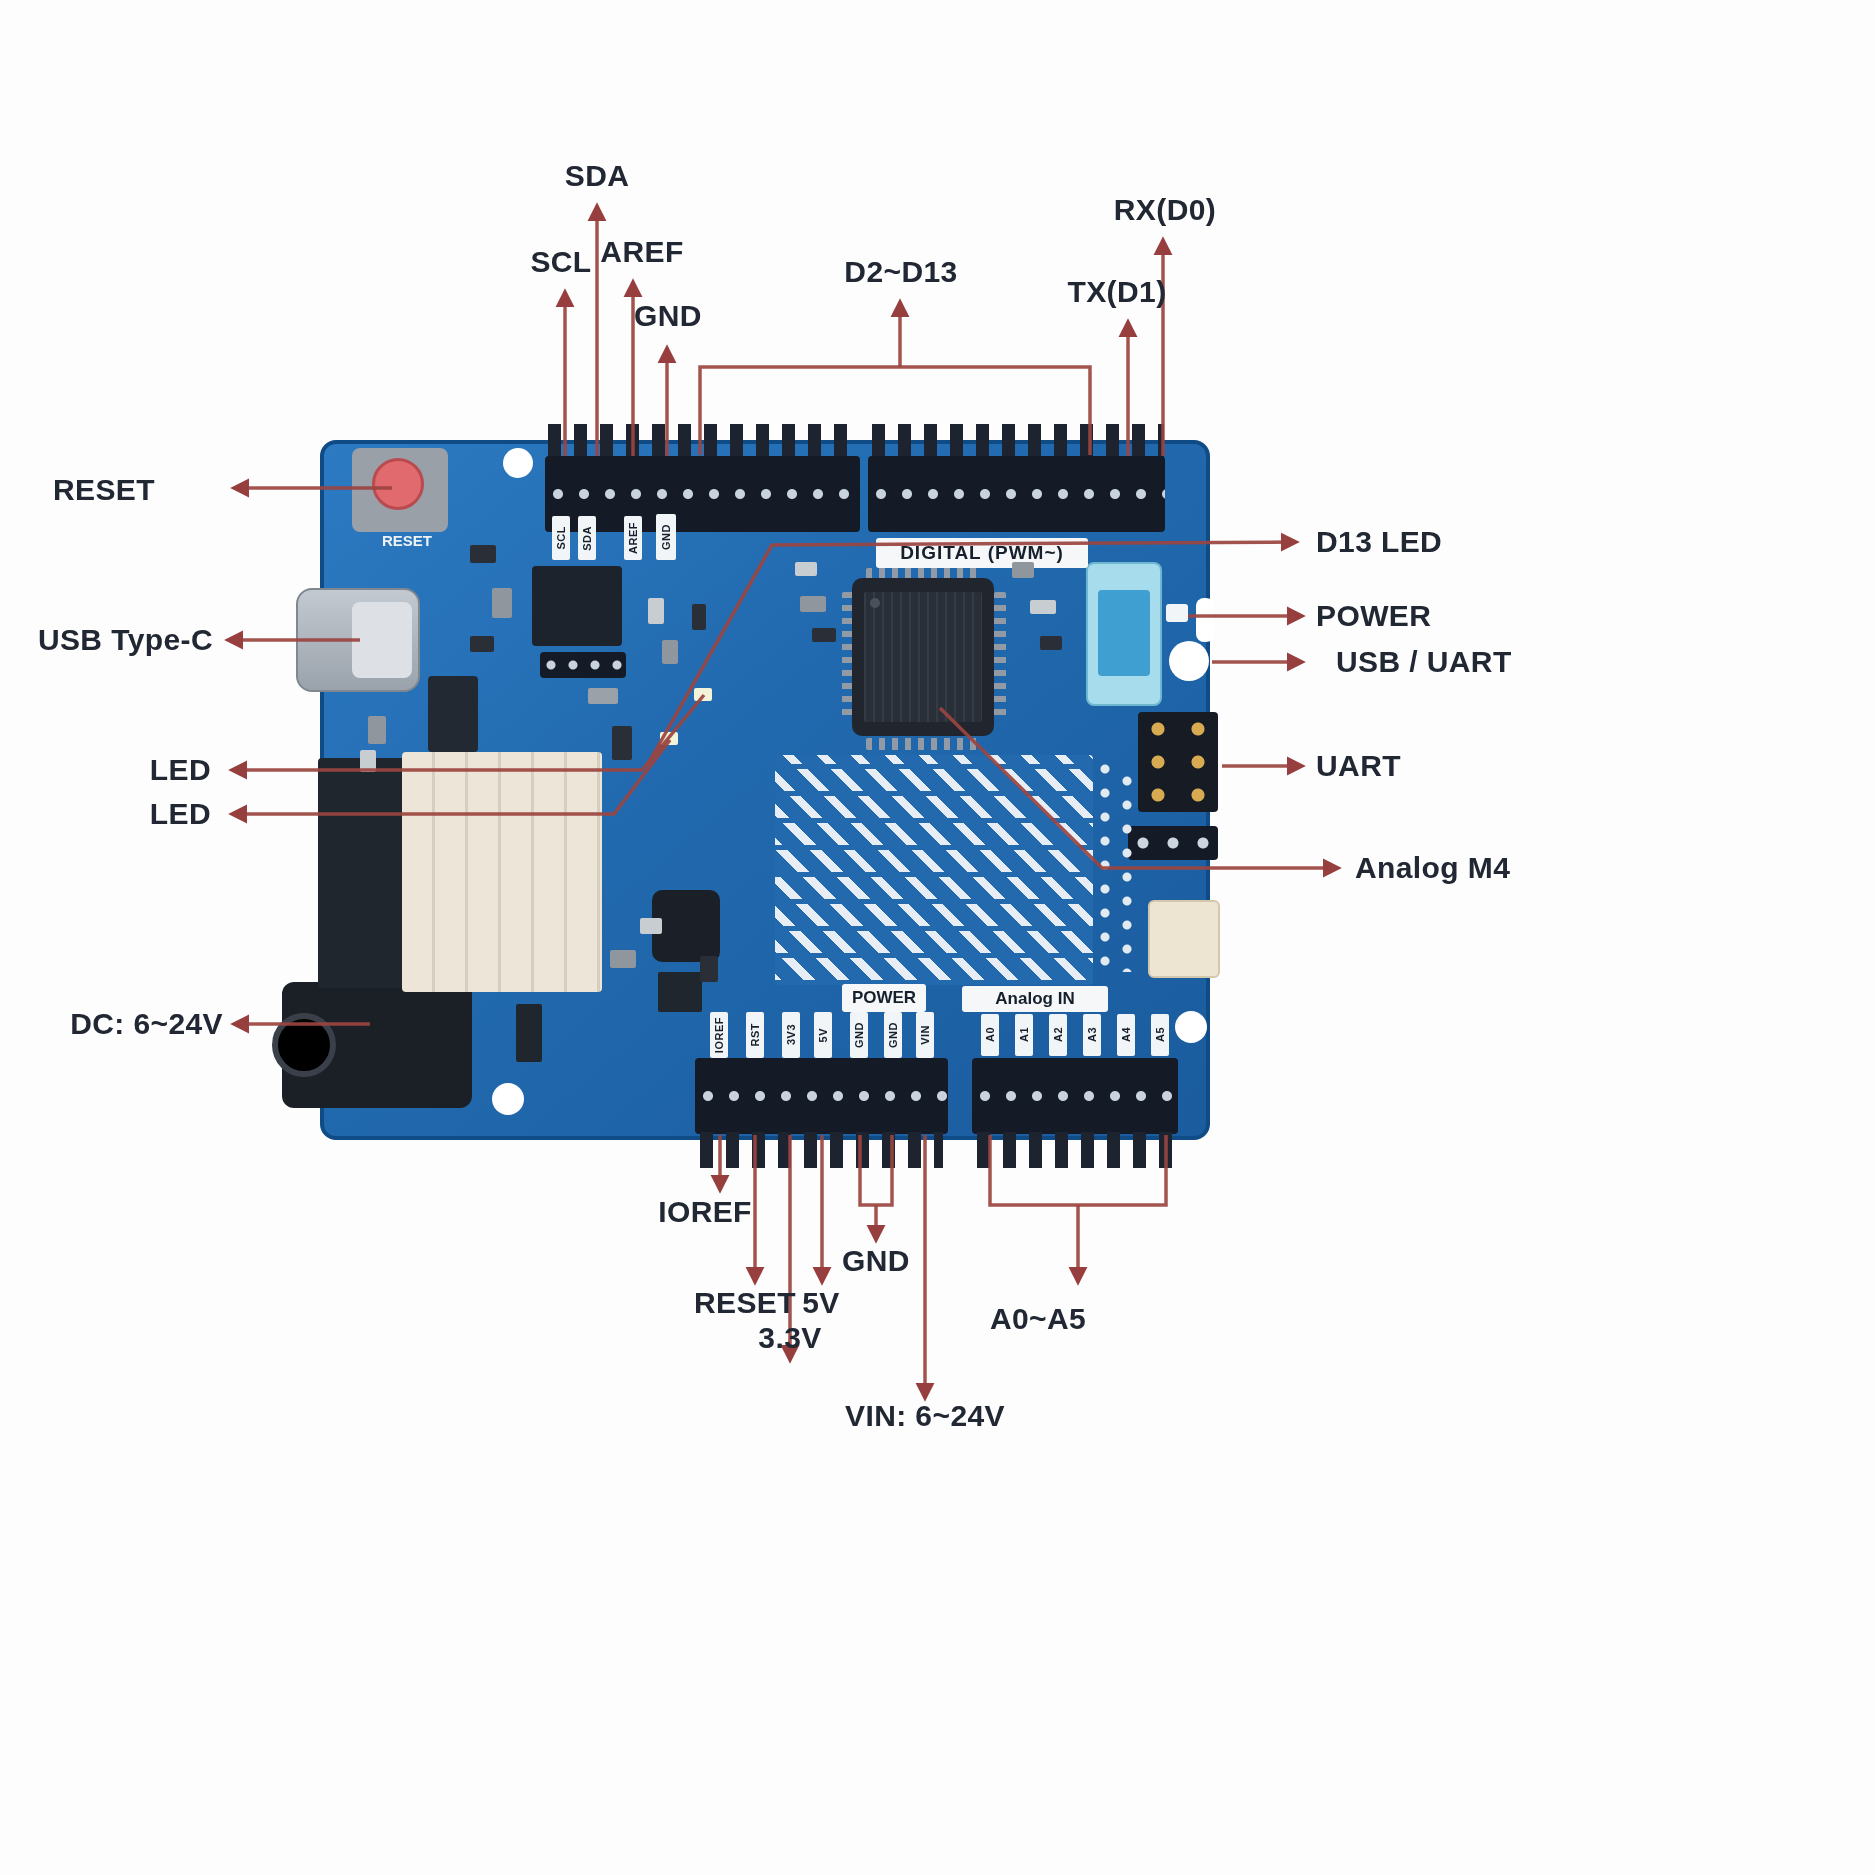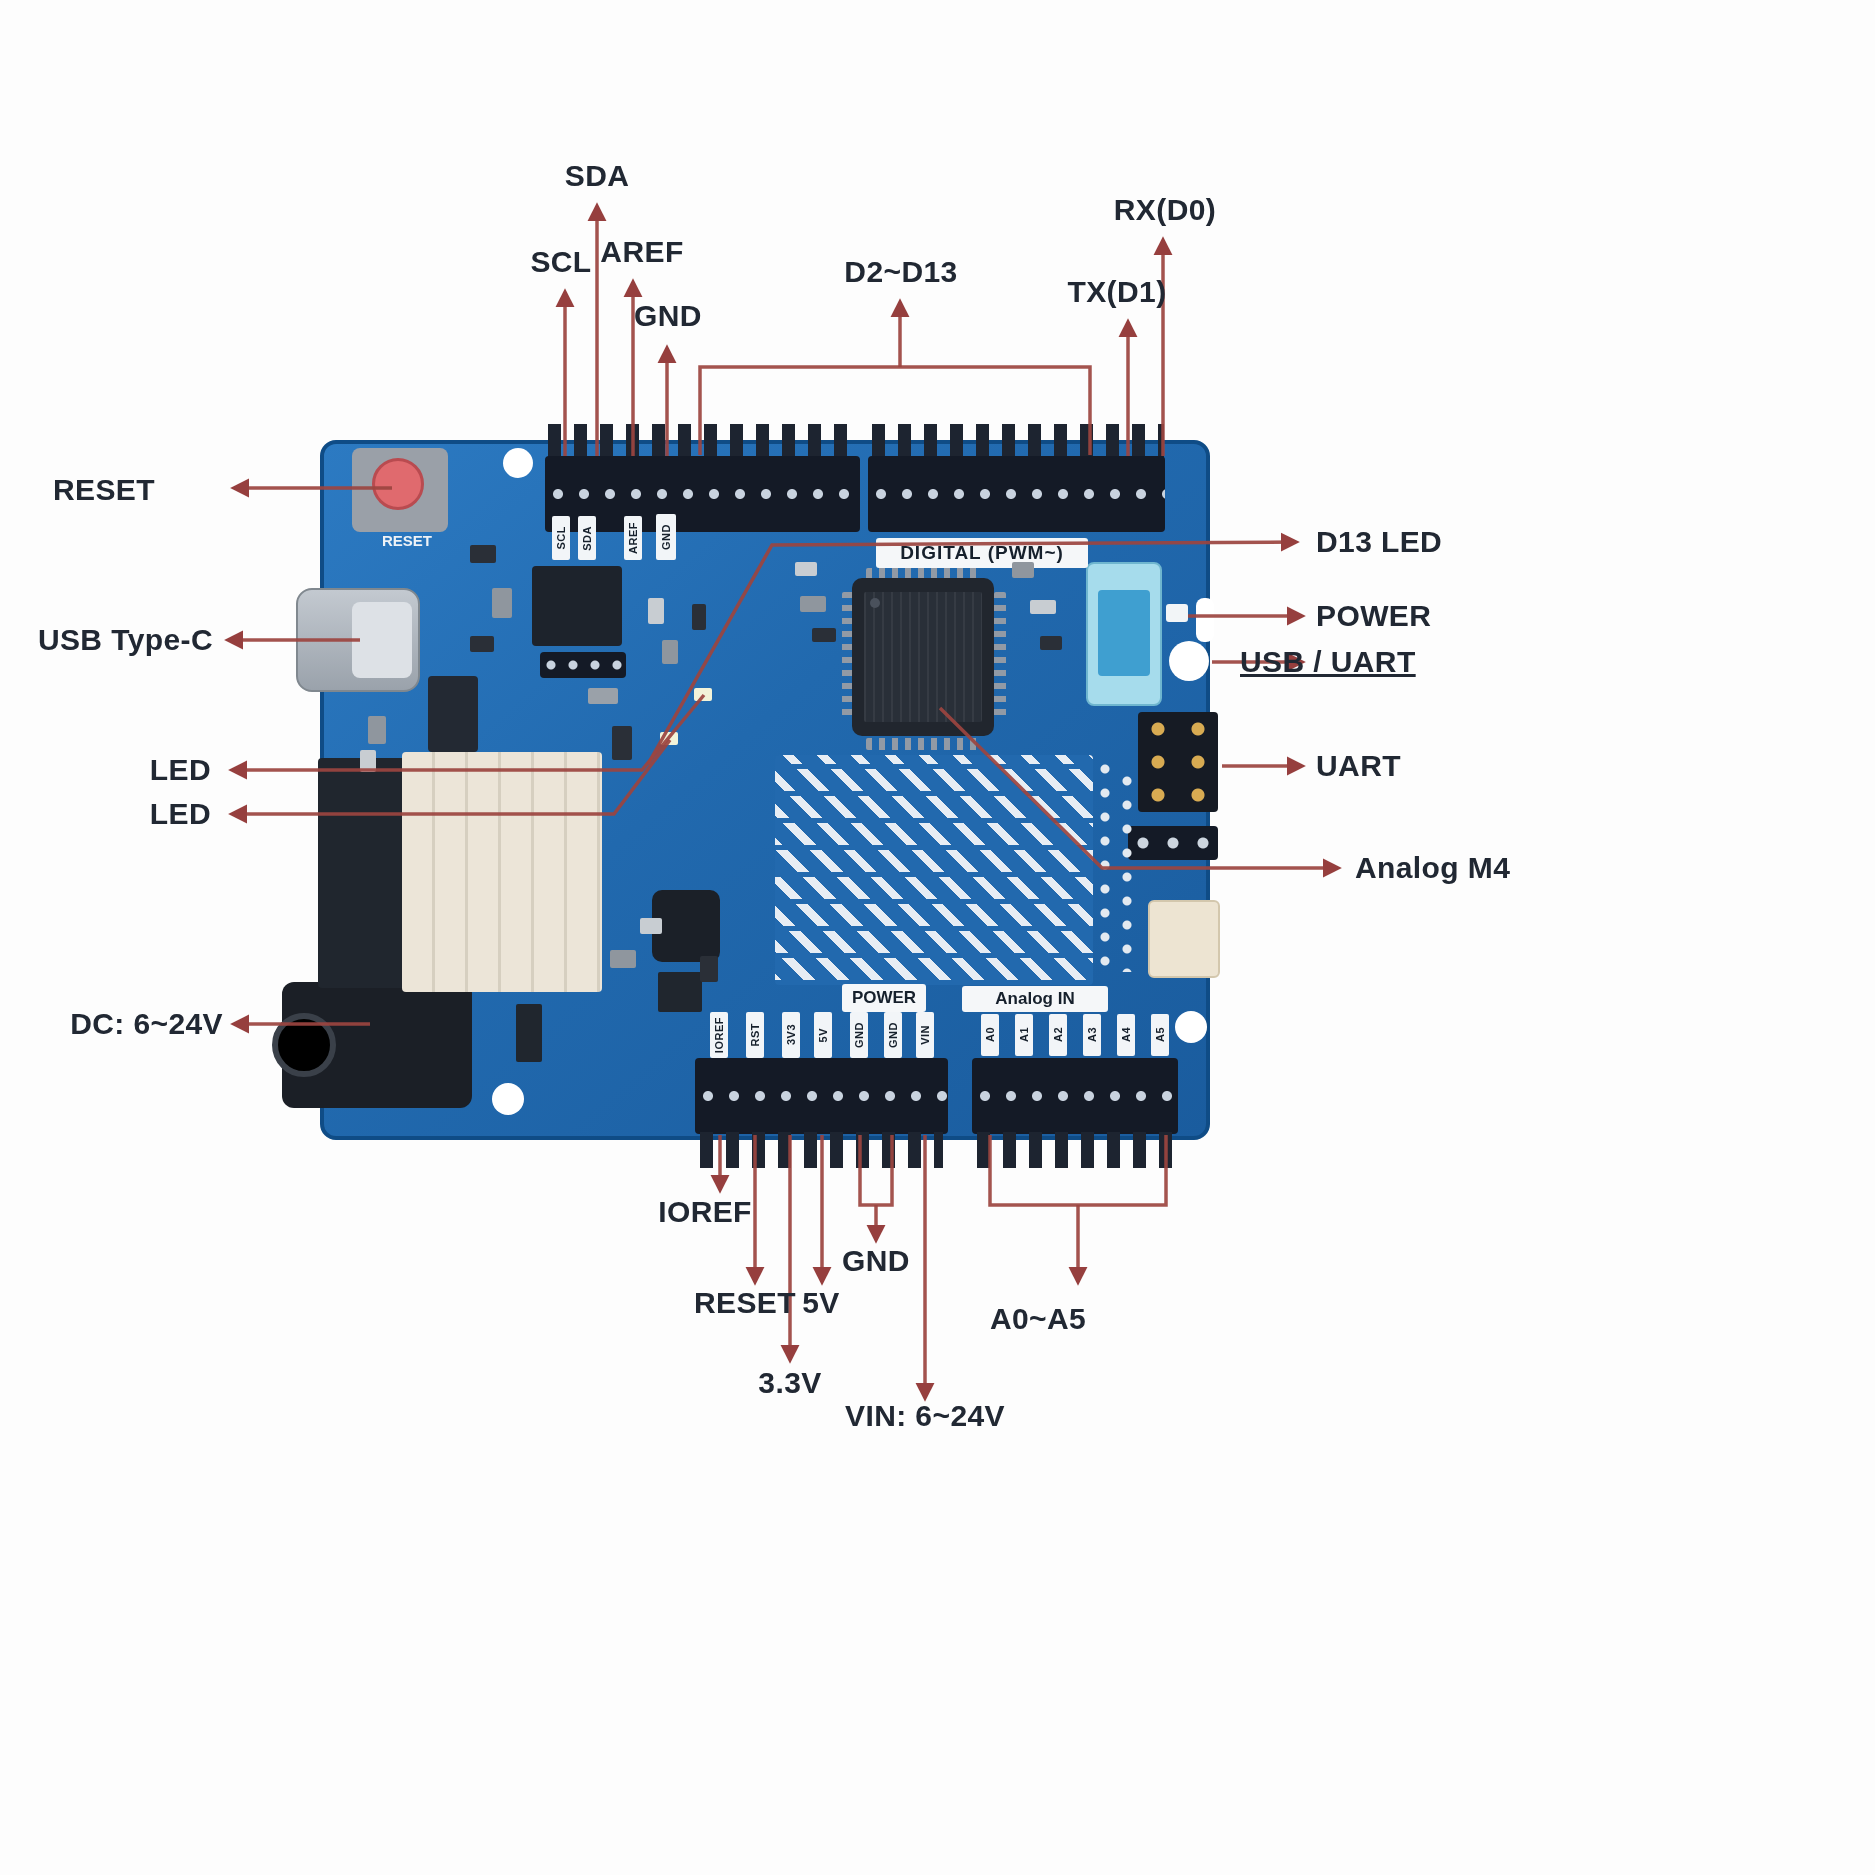--- a/index.html
+++ b/index.html
@@ -211,25 +211,25 @@
   <div class="lbl c" style="left:1165px;top:210px;">RX(D0)</div>
 
   <div class="lbl r" style="left:155px;top:490px;">RESET</div>
   <div class="lbl r" style="left:213px;top:640px;">USB Type-C</div>
   <div class="lbl r" style="left:211px;top:770px;">LED</div>
   <div class="lbl r" style="left:211px;top:814px;">LED</div>
   <div class="lbl r" style="left:223px;top:1024px;">DC: 6~24V</div>
 
   <div class="lbl l" style="left:1316px;top:542px;">D13 LED</div>
   <div class="lbl l" style="left:1316px;top:616px;">POWER</div>
-  <div class="lbl l" style="left:1240px;top:662px;text-decoration:underline;">USB / UART</div>
+  <div class="lbl l" style="left:1336px;top:662px;">USB / UART</div>
   <div class="lbl l" style="left:1316px;top:766px;">UART</div>
   <div class="lbl l" style="left:1355px;top:868px;">Analog M4</div>
 
   <div class="lbl c" style="left:705px;top:1212px;">IOREF</div>
   <div class="lbl c" style="left:745px;top:1303px;">RESET</div>
-  <div class="lbl c" style="left:790px;top:1383px;">3.3V</div>
+  <div class="lbl c" style="left:790px;top:1338px;">3.3V</div>
   <div class="lbl c" style="left:821px;top:1303px;">5V</div>
   <div class="lbl c" style="left:876px;top:1261px;">GND</div>
   <div class="lbl c" style="left:925px;top:1416px;">VIN: 6~24V</div>
   <div class="lbl c" style="left:1038px;top:1303px;margin-top:16px;">A0~A5</div>
 
 </div>
 
 </body></html>

